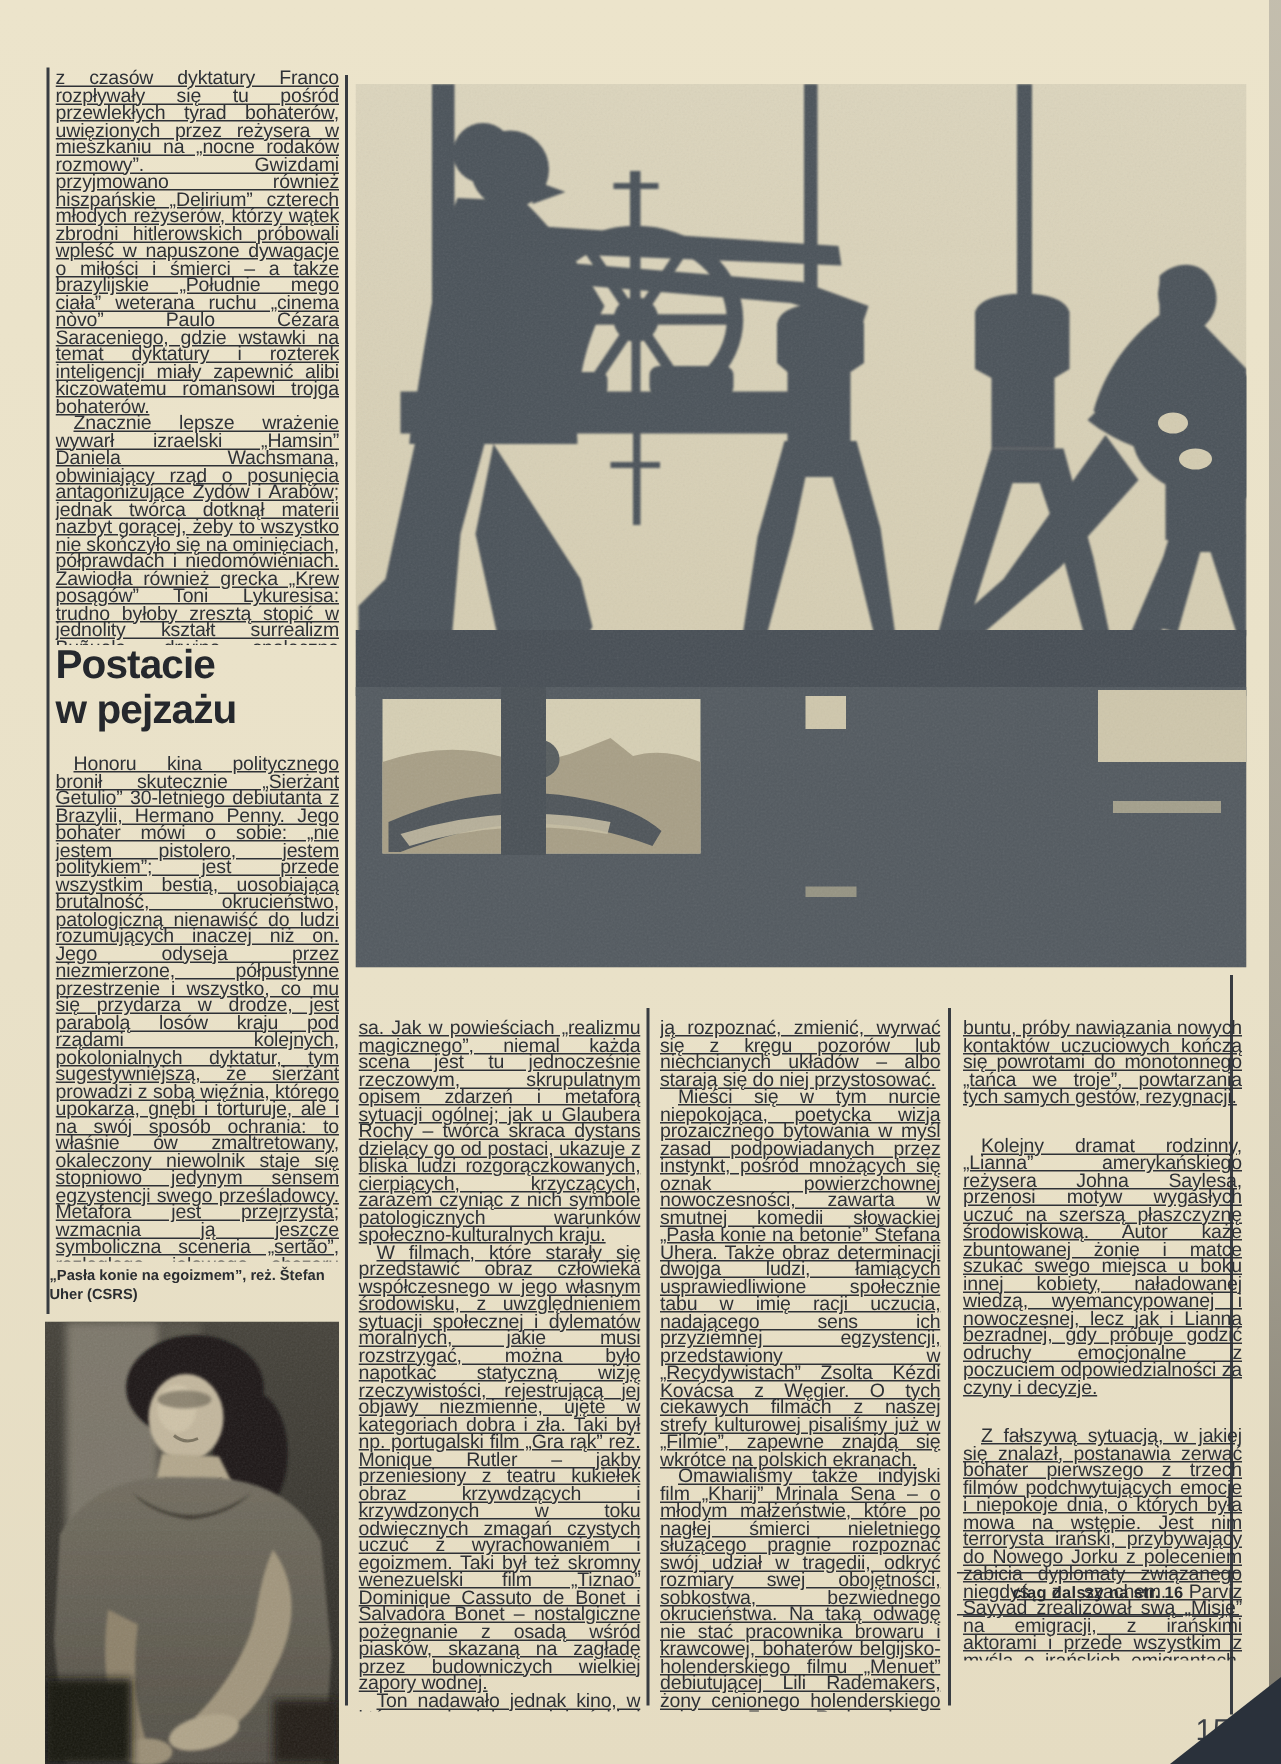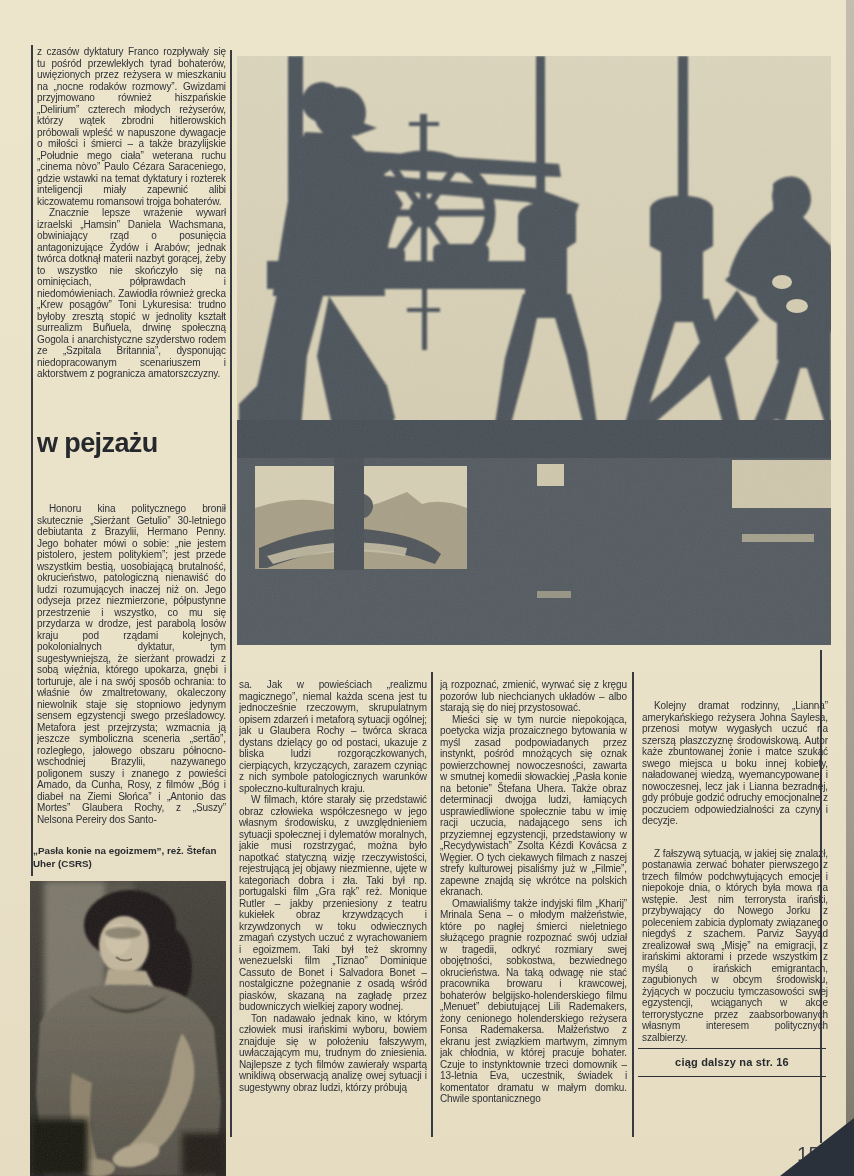--- a/index.html
+++ b/index.html
@@ -3,21 +3,21 @@
 <meta charset="utf-8">
 <style>
   html,body{margin:0;padding:0;background:#777;}
   .page{
     position:relative; width:854px; height:1176px; overflow:hidden;
     background:linear-gradient(180deg,#ece4cb 0%, #e9e1c8 55%, #e5dcc2 100%);
     font-family:"Liberation Sans","DejaVu Sans",sans-serif;
     color:#2e3136;
   }
   .vrule{position:absolute;width:1.6px;background:#383c41;}
-  .col{position:absolute;font-size:10px;line-height:11.5px;text-align:justify;letter-spacing:-0.1px;overflow:hidden;}
+  .col{position:absolute;font-size:13px;line-height:11.5px;text-align:justify;letter-spacing:-0.1px;overflow:hidden;text-decoration:underline;}
   .col p{margin:0;}
   .col p.indent{text-indent:12px;}
   .col p.gap{margin-top:21px;}
   .heading{position:absolute;left:37px;top:428px;width:192px;margin:0;
     font-size:27px;line-height:30px;font-weight:bold;letter-spacing:-0.6px;color:#25282d;}
   .heading span{display:block;}
   .caption{position:absolute;font-size:9.8px;font-weight:bold;line-height:12.5px;color:#292c30;}
   .caption-main{left:437px;top:651px;width:376px;text-align:right;}
   .caption-left{left:33px;top:845px;width:200px;text-align:left;}
   .photo{position:absolute;margin:0;padding:0;}
@@ -43,20 +43,21 @@
   <div class="vrule" style="left:431px;top:672px;height:465px;"></div>
   <div class="vrule" style="left:632px;top:672px;height:465px;"></div>
   <div class="vrule" style="left:820px;top:650px;height:493px;"></div>
 
   <section class="col" style="left:37px;top:46px;width:189px;height:384px;">
     <p>z czasów dyktatury Franco rozpływały się tu pośród przewlekłych tyrad bohaterów, uwięzionych przez reżysera w mieszkaniu na „nocne rodaków rozmowy”. Gwizdami przyjmowano również hiszpańskie „Delirium” czterech młodych reżyserów, którzy wątek zbrodni hitlerowskich próbowali wpleść w napuszone dywagacje o miłości i śmierci – a także brazylijskie „Południe mego ciała” weterana ruchu „cinema nòvo” Paulo Cézara Saraceniego, gdzie wstawki na temat dyktatury i rozterek inteligencji miały zapewnić alibi kiczowatemu romansowi trojga bohaterów.</p>
     <p class="indent">Znacznie lepsze wrażenie wywarł izraelski „Hamsin” Daniela Wachsmana, obwiniający rząd o posunięcia antagonizujące Żydów i Arabów; jednak twórca dotknął materii nazbyt gorącej, żeby to wszystko nie skończyło się na ominięciach, półprawdach i niedomówieniach. Zawiodła również grecka „Krew posągów” Toni Lykuresisa: trudno byłoby zresztą stopić w jednolity kształt surrealizm Buñuela, drwinę społeczną Gogola i anarchistyczne szyderstwo rodem ze „Szpitala Britannia”, dysponując niedopracowanym scenariuszem i aktorstwem z pogranicza amatorszczyzny.</p>
   </section>
 
   <h1 class="heading">
+    <span>Postacie</span>
     <span>w pejzażu</span>
   </h1>
 
   <section class="col" style="left:37px;top:503px;width:189px;height:338px;">
     <p class="indent">Honoru kina politycznego bronił skutecznie „Sierżant Getulio” 30-letniego debiutanta z Brazylii, Hermano Penny. Jego bohater mówi o sobie: „nie jestem pistolero, jestem politykiem”; jest przede wszystkim bestią, uosobiającą brutalność, okrucieństwo, patologiczną nienawiść do ludzi rozumujących inaczej niż on. Jego odyseja przez niezmierzone, półpustynne przestrzenie i wszystko, co mu się przydarza w drodze, jest parabolą losów kraju pod rządami kolejnych, pokolonialnych dyktatur, tym sugestywniejszą, że sierżant prowadzi z sobą więźnia, którego upokarza, gnębi i torturuje, ale i na swój sposób ochrania: to właśnie ów zmaltretowany, okaleczony niewolnik staje się stopniowo jedynym sensem egzystencji swego prześladowcy. Metafora jest przejrzysta; wzmacnia ją jeszcze symboliczna sceneria „sertão”, rozległego, jałowego obszaru północno-wschodniej Brazylii, nazywanego poligonem suszy i znanego z powieści Amado, da Cunha, Rosy, z filmów „Bóg i diabeł na Ziemi Słońca” i „Antonio das Mortes” Glaubera Rochy, z „Suszy” Nelsona Pereiry dos Santo-</p>
   </section>
 
   <div class="caption caption-left">„Pasła konie na egoizmem”, reż. Štefan Uher (CSRS)</div>
 
   <figure class="photo photo-main" aria-label="Silhouettes of two men turning large spoked valve wheels on a dark gantry above a river landscape">
@@ -213,20 +214,21 @@
     <p class="indent">Ton nadawało jednak kino, w którym człowiek musi irańskimi wyboru, bowiem znajduje się w położeniu fałszywym, uwłaczającym mu, trudnym do zniesienia. Najlepsze z tych filmów zawierały wspartą wnikliwą obserwacją analizę owej sytuacji i sugestywny obraz ludzi, którzy próbują</p>
   </section>
 
   <section class="col" style="left:440px;top:679px;width:187px;height:462px;">
     <p>ją rozpoznać, zmienić, wyrwać się z kręgu pozorów lub niechcianych układów – albo starają się do niej przystosować.</p>
     <p class="indent">Mieści się w tym nurcie niepokojąca, poetycka wizja prozaicznego bytowania w myśl zasad podpowiadanych przez instynkt, pośród mnożących się oznak powierzchownej nowoczesności, zawarta w smutnej komedii słowackiej „Pasła konie na betonie” Štefana Uhera. Także obraz determinacji dwojga ludzi, łamiących usprawiedliwione społecznie tabu w imię racji uczucia, nadającego sens ich przyziemnej egzystencji, przedstawiony w „Recydywistach” Zsolta Kézdi Kovácsa z Węgier. O tych ciekawych filmach z naszej strefy kulturowej pisaliśmy już w „Filmie”, zapewne znajdą się wkrótce na polskich ekranach.</p>
     <p class="indent">Omawialiśmy także indyjski film „Kharij” Mrinala Sena – o młodym małżeństwie, które po nagłej śmierci nieletniego służącego pragnie rozpoznać swój udział w tragedii, odkryć rozmiary swej obojętności, sobkostwa, bezwiednego okrucieństwa. Na taką odwagę nie stać pracownika browaru i krawcowej, bohaterów belgijsko-holenderskiego filmu „Menuet” debiutującej Lili Rademakers, żony cenionego holenderskiego reżysera Fonsa Rademakersa. Małżeństwo z ekranu jest związkiem martwym, zimnym jak chłodnia, w której pracuje bohater. Czuje to instynktownie trzeci domownik – 13-letnia Eva, uczestnik, świadek i komentator dramatu w małym domku. Chwile spontanicznego</p>
   </section>
 
   <section class="col" style="left:642px;top:679px;width:186px;height:428px;">
+    <p>buntu, próby nawiązania nowych kontaktów uczuciowych kończą się powrotami do monotonnego „tańca we troje”, powtarzania tych samych gestów, rezygnacji.</p>
     <p class="indent gap">Kolejny dramat rodzinny, „Lianna” amerykańskiego reżysera Johna Saylesa, przenosi motyw wygasłych uczuć na szerszą płaszczyznę środowiskową. Autor każe zbuntowanej żonie i matce szukać swego miejsca u boku innej kobiety, naładowanej wiedzą, wyemancypowanej i nowoczesnej, lecz jak i Lianna bezradnej, gdy próbuje godzić odruchy emocjonalne z poczuciem odpowiedzialności za czyny i decyzje.</p>
     <p class="indent gap">Z fałszywą sytuacją, w jakiej się znalazł, postanawia zerwać bohater pierwszego z trzech filmów podchwytujących emocje i niepokoje dnia, o których była mowa na wstępie. Jest nim terrorysta irański, przybywający do Nowego Jorku z poleceniem zabicia dyplomaty związanego niegdyś z szachem. Parviz Sayyad zrealizował swą „Misję” na emigracji, z irańskimi aktorami i przede wszystkim z myślą o irańskich emigrantach, zagubionych w obcym środowisku, żyjących w poczuciu tymczasowości swej egzystencji, wciąganych w akcje terrorystyczne przez zaabsorbowanych własnym interesem politycznych szalbierzy.</p>
   </section>
 
   <div class="continuation">
     <span>ciąg dalszy na str. 16</span>
   </div>
 
   <div class="page-number">15</div>
 

